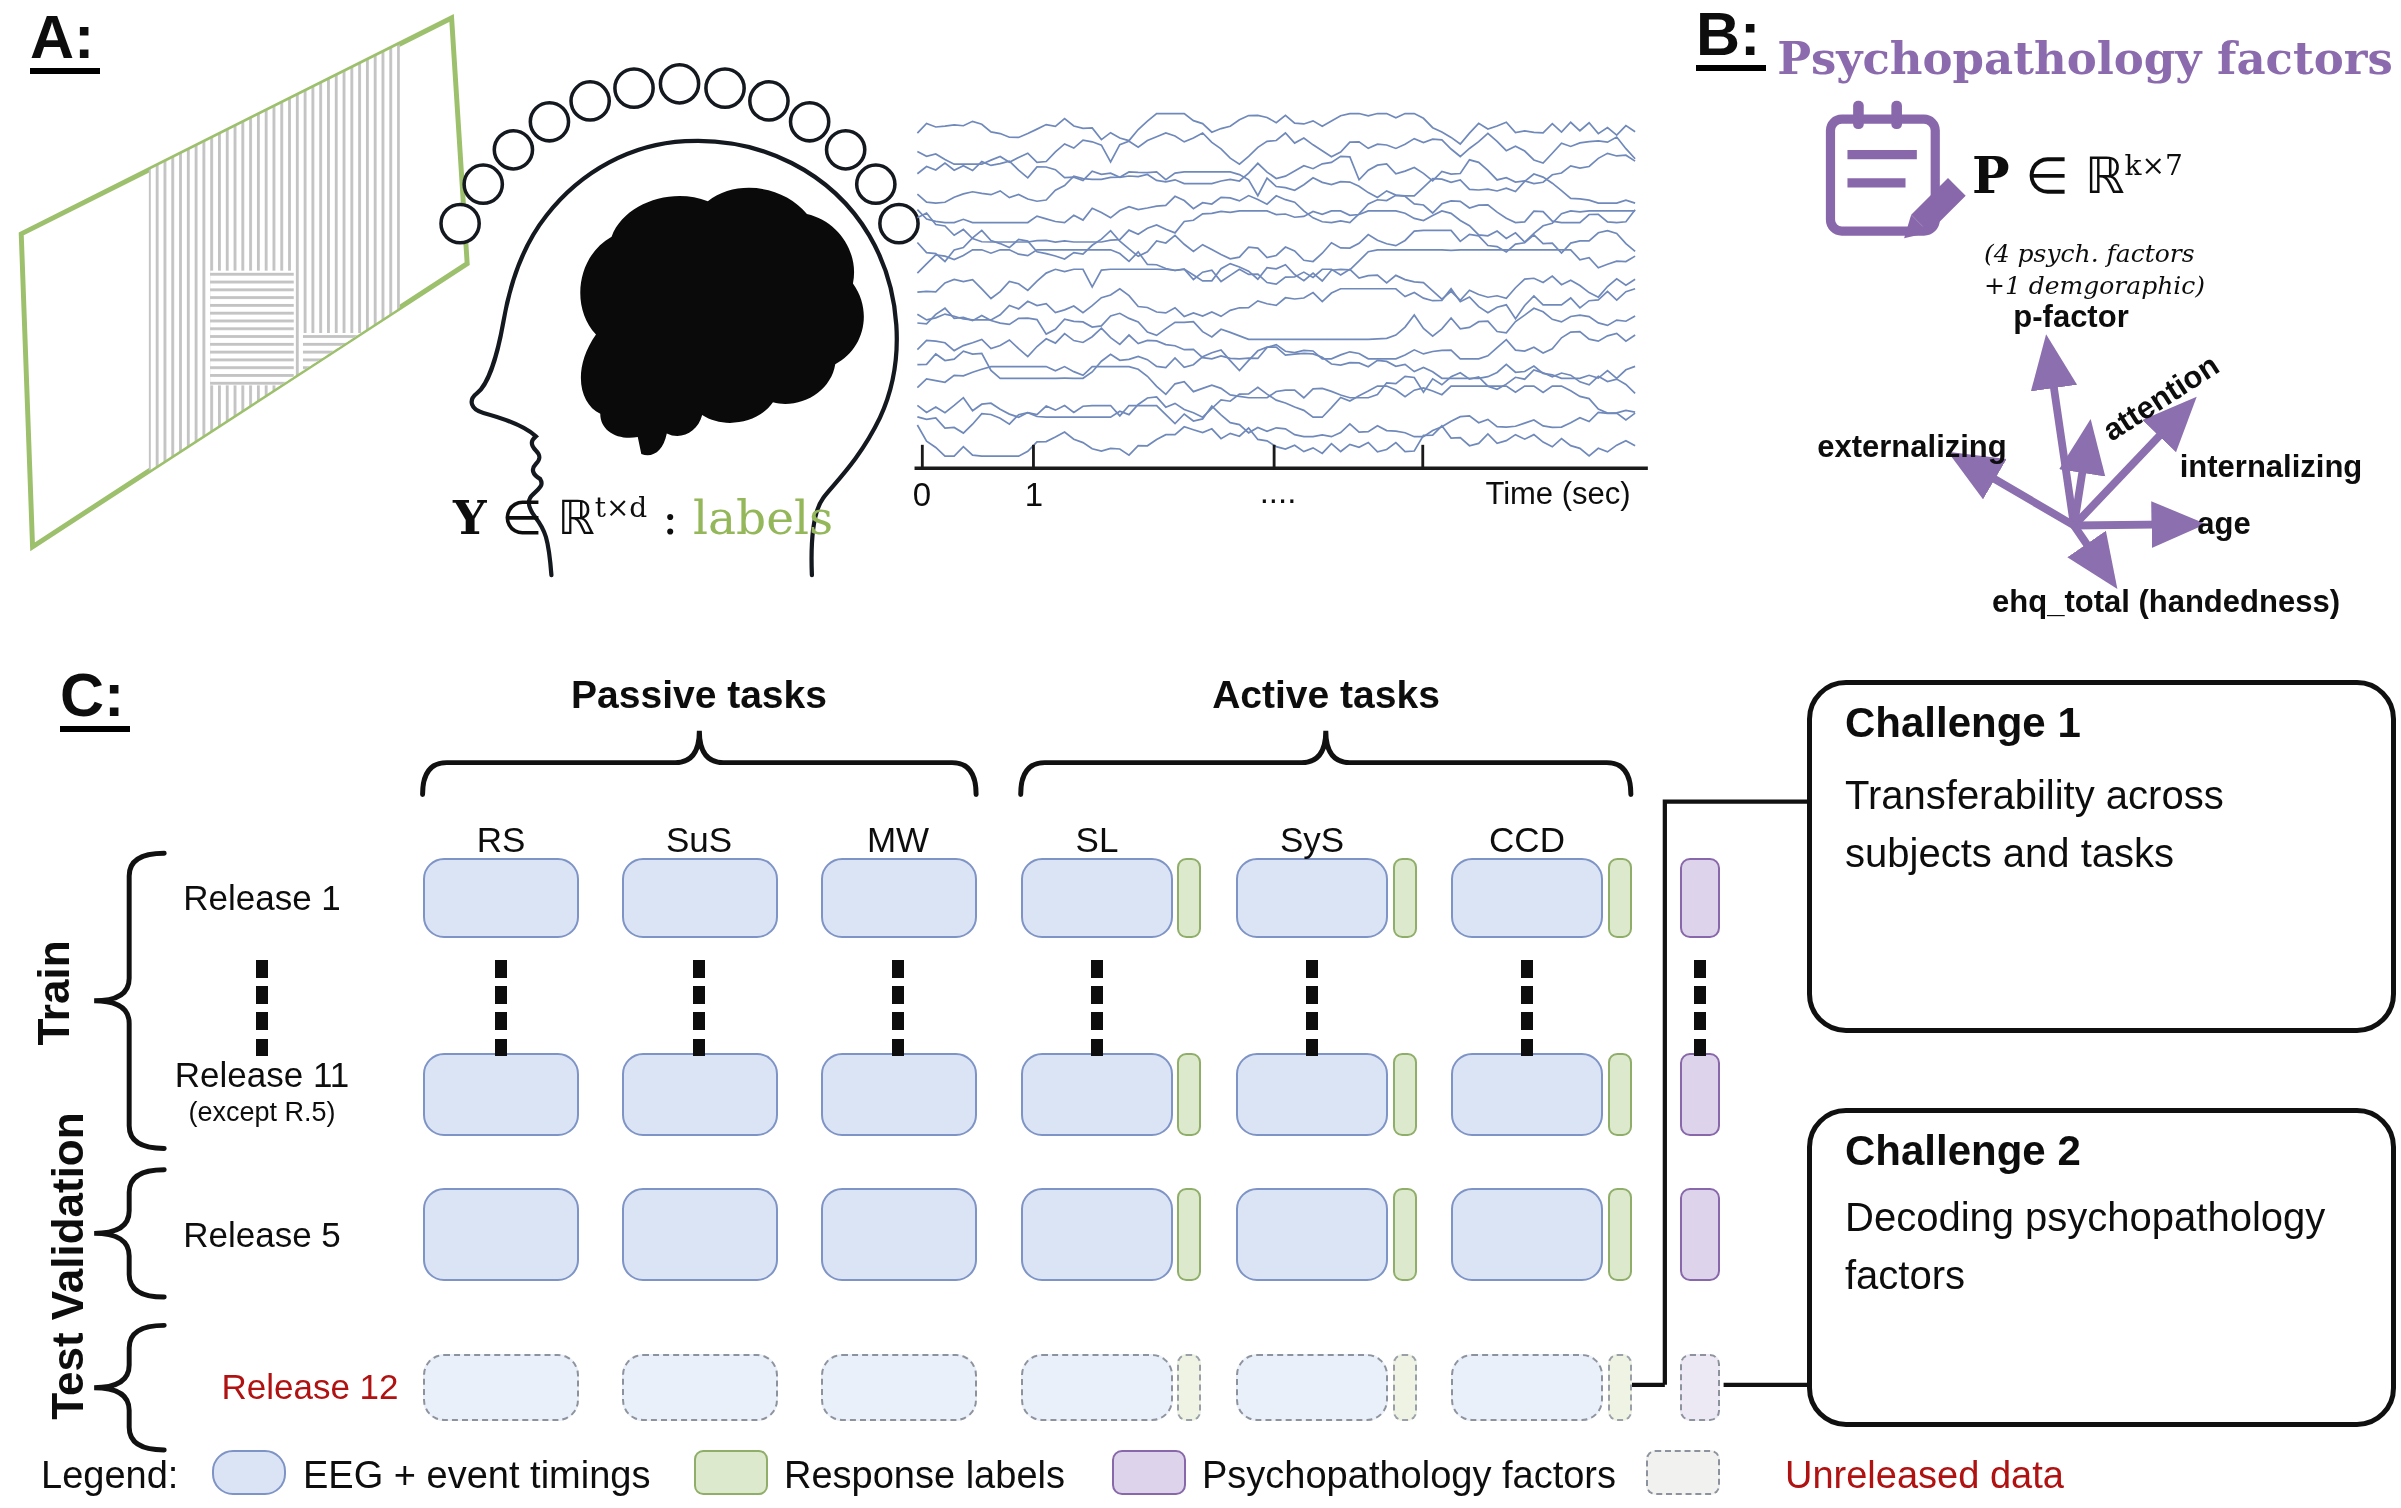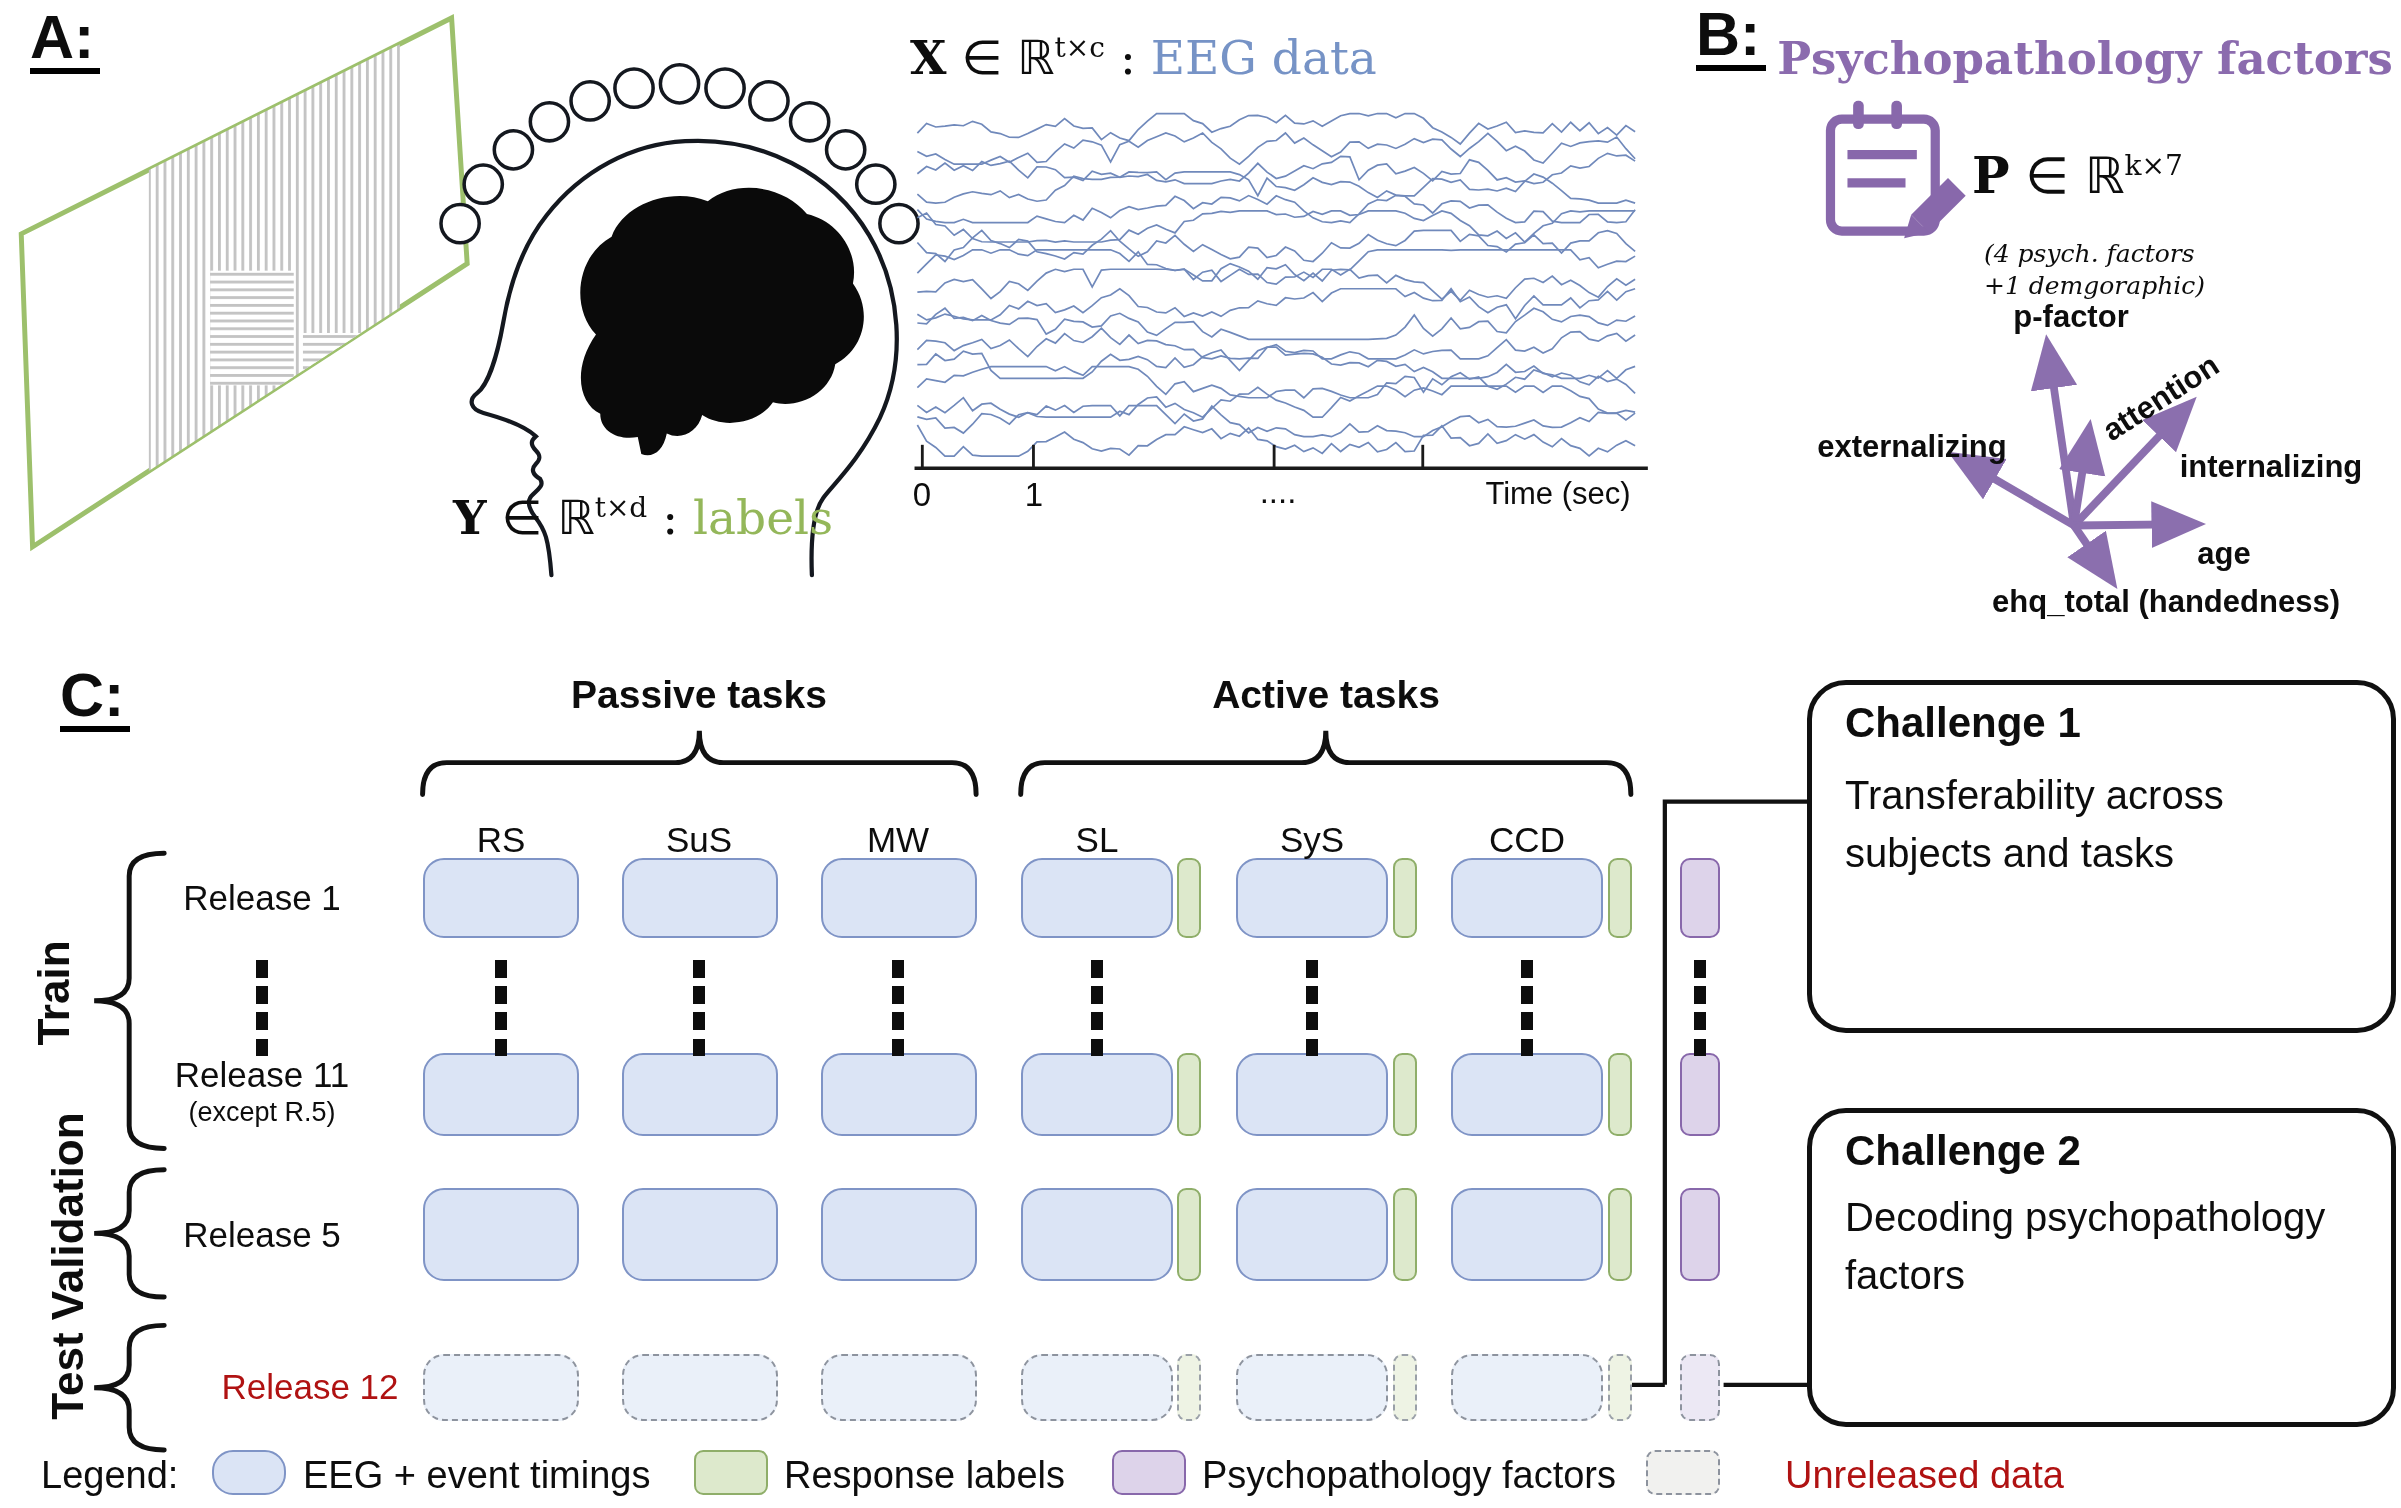--- a/index.html
+++ b/index.html
@@ -169,26 +169,20 @@
 
   <div class="txt plabel" style="left:30px;top:8.5px">A:</div>
 
   <div class="txt serif" style="left:453px;top:490px;font-size:47px">
     <b>Y</b>
     <span class="bb">∈ ℝ</span><sup style="font-size:28px">t×d</sup>
     <span>:</span>
     <span class="green-t">labels</span>
   </div>
 
-  <div class="txt serif" style="left:910px;top:30px;font-size:47px">
-    <b>X</b>
-    <span class="bb">∈ ℝ</span><sup style="font-size:28px">t×c</sup>
-    <span>:</span>
-    <span class="blue-t">EEG data</span>
-  </div>
 
   <div class="txt cx" style="left:922px;top:476px;font-size:33px">0</div>
   <div class="txt cx" style="left:1034px;top:476px;font-size:33px">1</div>
   <div class="txt cx" style="left:1278px;top:473px;font-size:33px">....</div>
   <div class="txt cx" style="left:1558px;top:476px;font-size:31px">Time (sec)</div>
 
   <div class="txt plabel" style="left:1696px;top:5.7px">B:</div>
   <div class="txt serif ctr purple-t" style="left:2085px;top:58px;font-size:45px;font-weight:bold">Psychopathology factors</div>
 
   <div class="txt serif" style="left:1972px;top:146px;font-size:50px">
@@ -197,21 +191,21 @@
   </div>
   <div class="txt note" style="left:1984px;top:238px">
     <div>(4 psych. factors</div>
     <div>+1 demgoraphic)</div>
   </div>
 
   <div class="txt factor ctr" style="left:2071px;top:317px">p-factor</div>
   <div class="txt factor ctr" style="left:2161px;top:398px;transform:translate(-50%,-50%) rotate(-33deg)">attention</div>
   <div class="txt factor ctr" style="left:2271px;top:467px">internalizing</div>
   <div class="txt factor ctr" style="left:1912px;top:447px">externalizing</div>
-  <div class="txt factor ctr" style="left:2224px;top:554px">age</div>
+  <div class="txt factor ctr" style="left:2224px;top:524px">age</div>
   <div class="txt factor ctr" style="left:2166px;top:602px">ehq_total (handedness)</div>
 
   <div class="txt plabel" style="left:60px;top:667px">C:</div>
   <div class="txt ghdr ctr" style="left:699px;top:695px">Passive tasks</div>
   <div class="txt ghdr ctr" style="left:1326px;top:695px">Active tasks</div>
 
   <div class="txt vtext" style="left:54px;top:993px">Train</div>
   <div class="txt vtext" style="left:68px;top:1266px">Test Validation</div>
 
   <div class="challenge" style="left:1807px;top:680px;width:589px;height:353px"></div>

